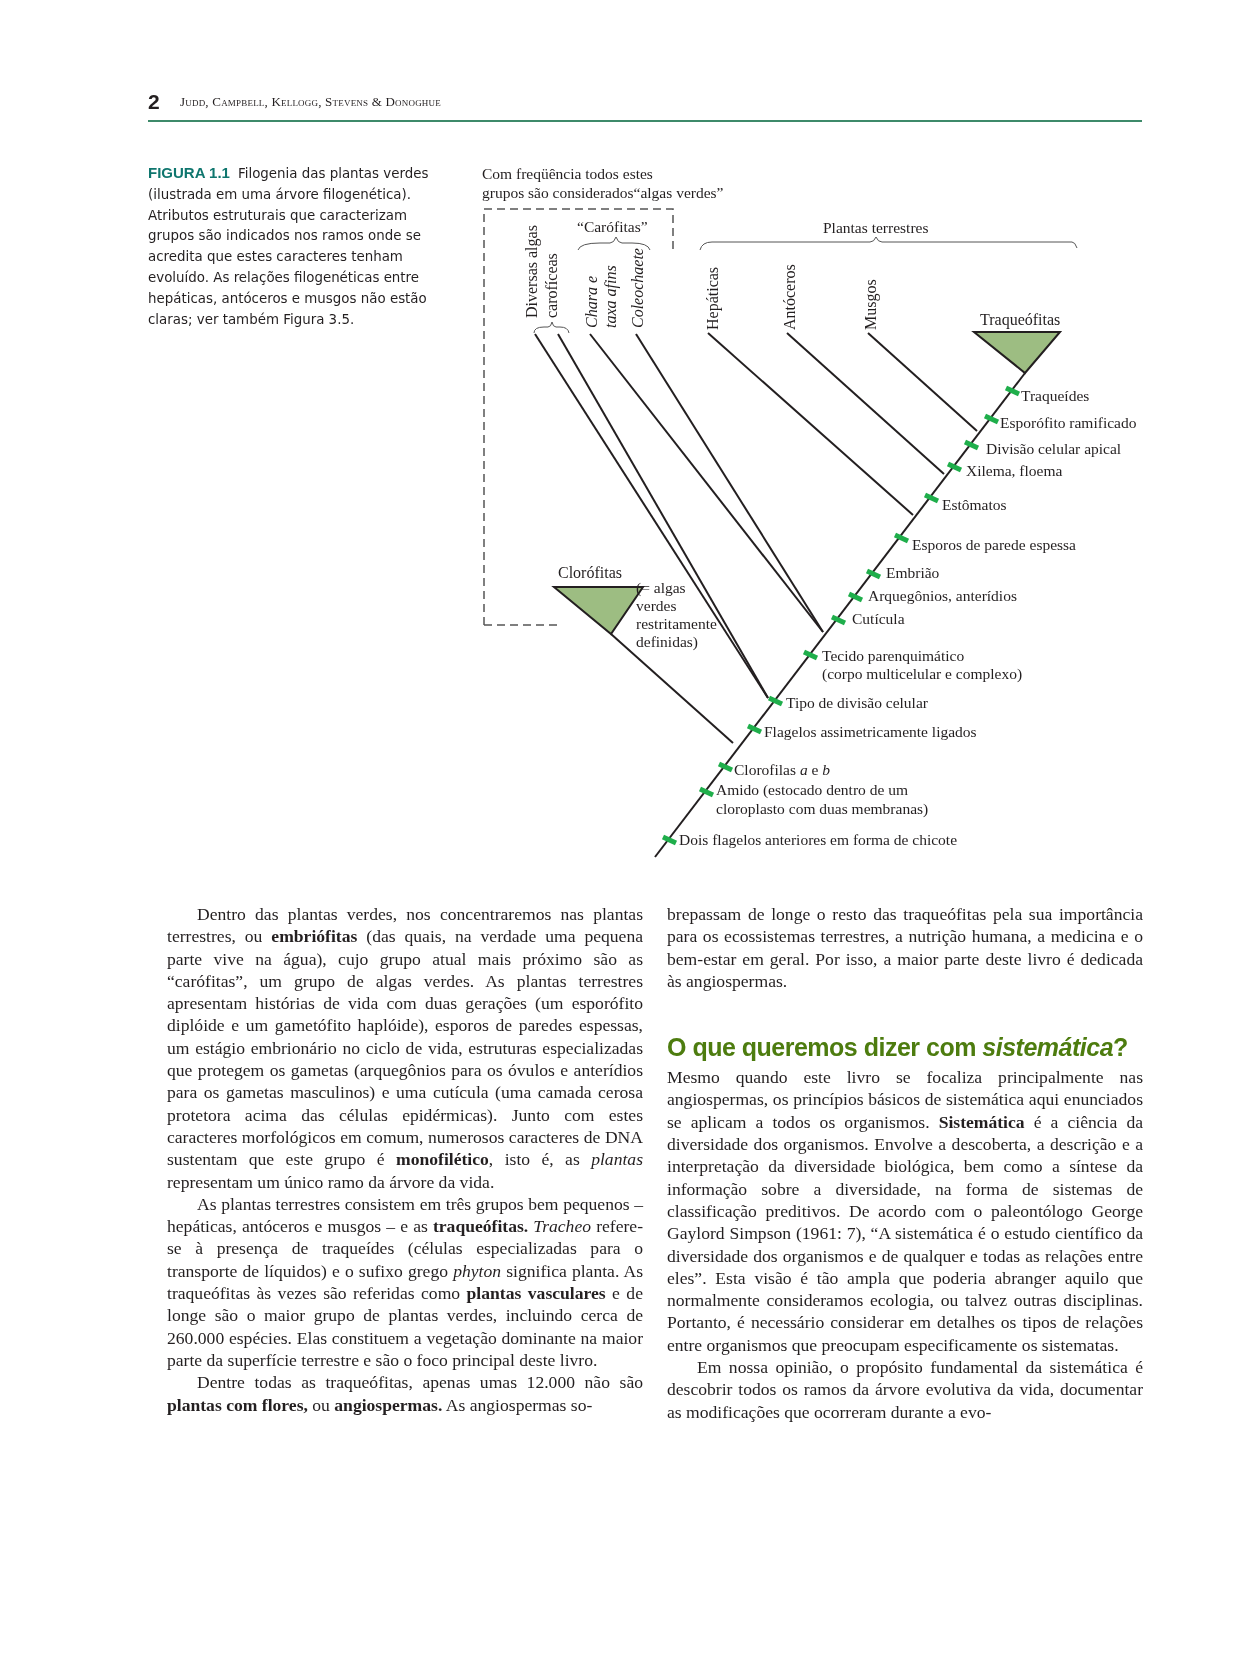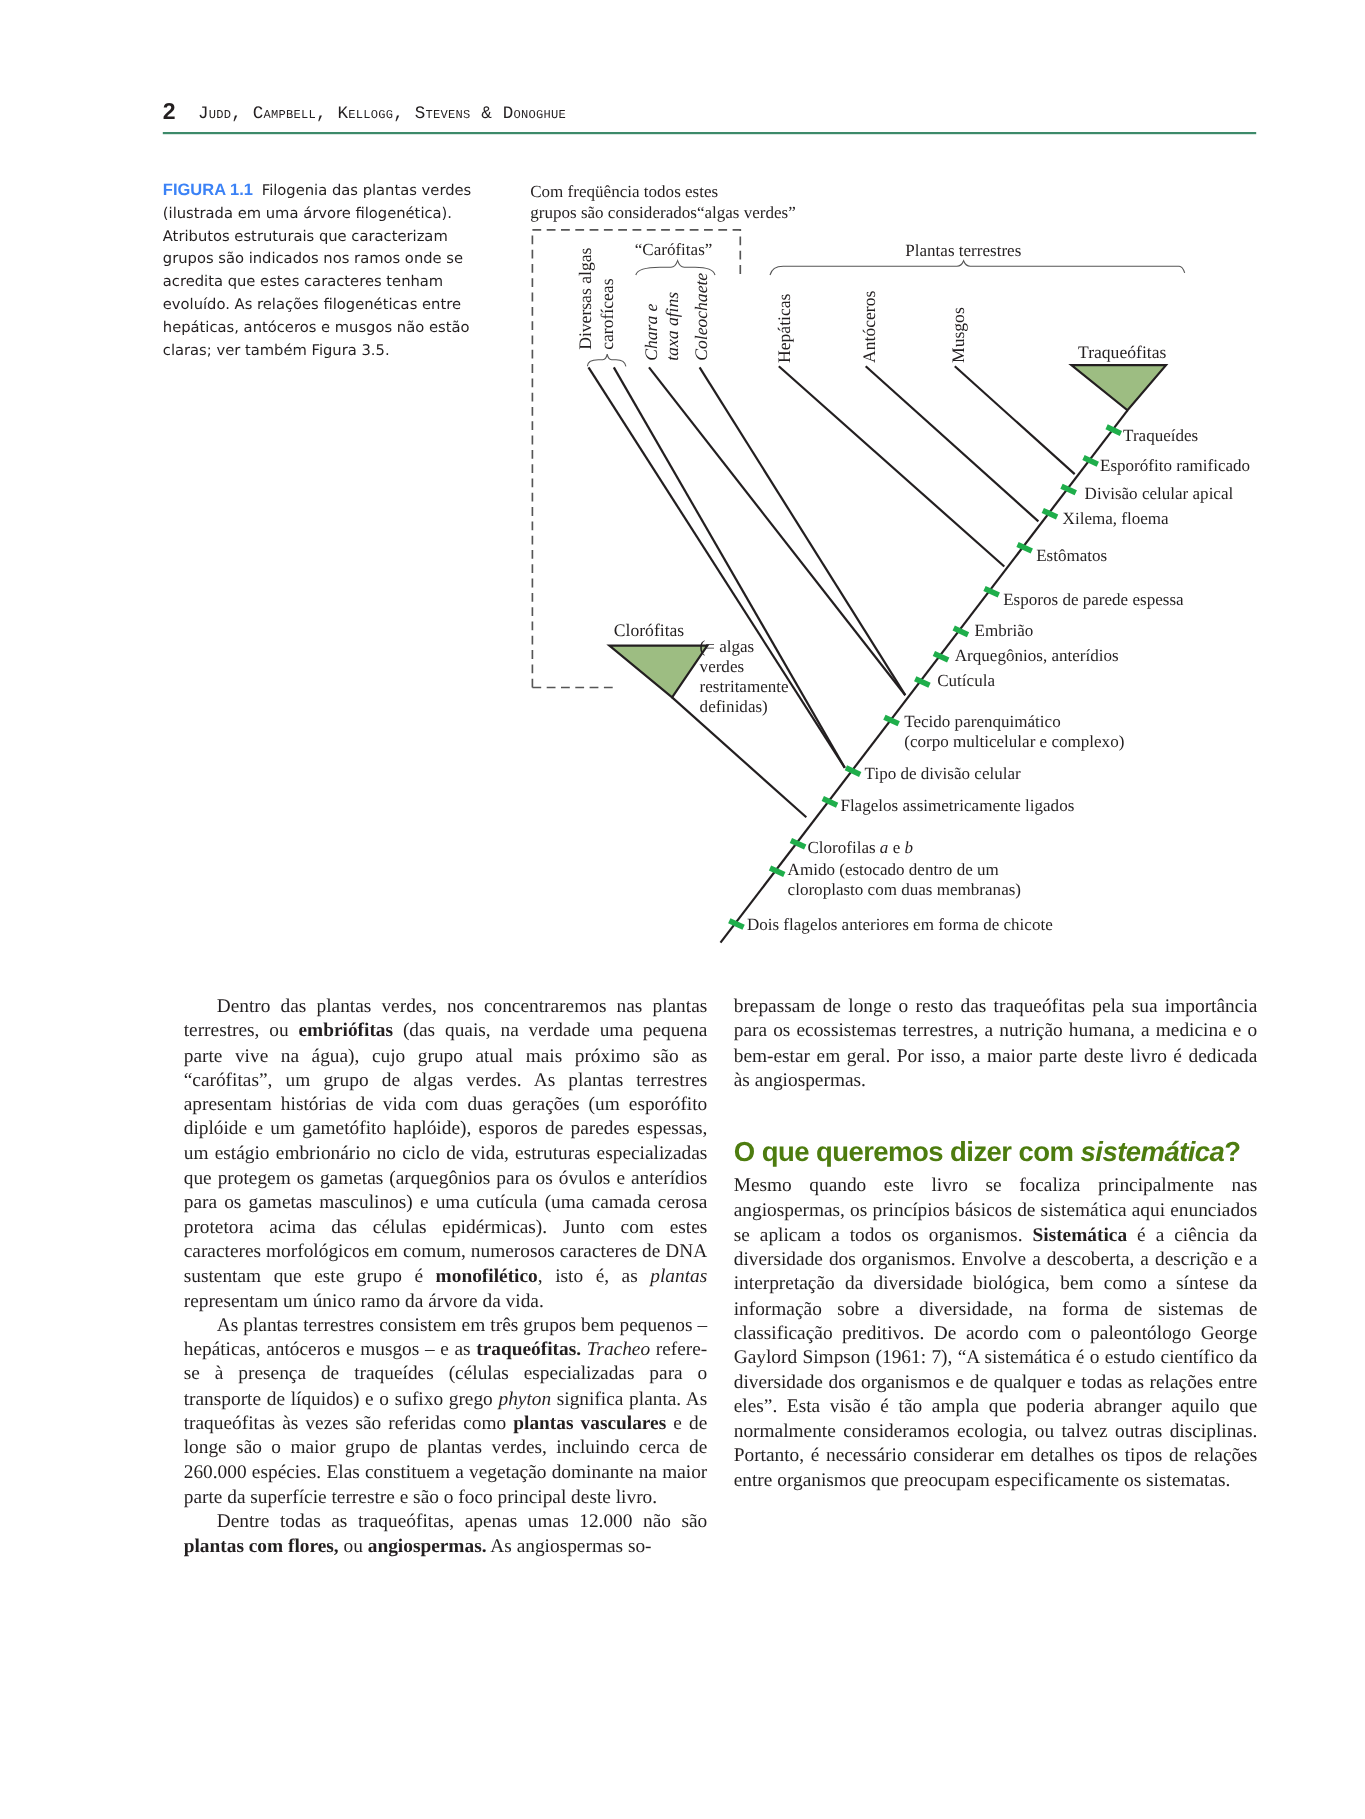--- a/index.html
+++ b/index.html
@@ -1,21 +1,21 @@
 <!DOCTYPE html>
 <html><head>
 <meta charset="utf-8">
 <style>
   html, body { margin:0; padding:0; background:#ffffff; }
   body { width:1241px; height:1654px; position:relative; overflow:hidden; color:#231f20; }
   #header { position:absolute; left:148px; top:88px; width:994px; height:32px; border-bottom:2px solid #3d8a6a; }
   #page-num { position:absolute; left:0; top:2px; font-family:"Liberation Sans", sans-serif; font-weight:bold; font-size:21px; }
-  #running-head { position:absolute; left:32px; top:6px; font-family:Liberation Mono, monospace; font-size:16px; font-variant:small-caps; letter-spacing:0.2px; }
+  #running-head { position:absolute; left:32px; top:6px; font-family:Liberation Serif, serif; font-size:13px; font-variant:small-caps; letter-spacing:0.2px; }
   #caption { position:absolute; left:148px; top:163px; width:300px; font-family:"DejaVu Sans", sans-serif; font-size:13.4px; line-height:20.8px; text-align:left; }
-  #caption .fig-label { color:#3b82f6; font-weight:bold; font-family:"Liberation Sans", sans-serif; font-size:15px; margin-right:8px; }
+  #caption .fig-label { color:#0f766e; font-weight:bold; font-family:"Liberation Sans", sans-serif; font-size:15px; margin-right:8px; }
   #figure { position:absolute; left:0; top:0; width:1241px; height:860px; }
   .col { position:absolute; top:903px; width:476px; font-family:"Liberation Serif", serif; font-size:17.6px; line-height:22.3px; text-align:justify; }
   #col-left { left:167px; }
   #col-right { left:667px; }
   .col p { margin:0; text-indent:30px; }
   .col p.noindent { text-indent:0; }
   #section-heading { font-family:"Liberation Sans", sans-serif; font-weight:bold; color:#4d7c0f; font-size:25px; line-height:30px; margin:40px 0 4px 0; letter-spacing:-0.5px; }
   #section-heading i { font-style:italic; }
   svg text { font-family:"Liberation Serif", serif; fill:#231f20; }
 </style>
@@ -115,13 +115,14 @@
 <div id="col-left" class="col">
   <p><span>Dentro das plantas verdes, nos concentraremos nas plantas terrestres, ou </span><b>embriófitas</b><span> (das quais, na verdade uma pequena parte vive na água), cujo grupo atual mais próximo são as “carófitas”, um grupo de algas verdes. As plantas terrestres apresentam histórias de vida com duas gerações (um esporófito diplóide e um gametófito haplóide), esporos de paredes espessas, um estágio embrionário no ciclo de vida, estruturas especializadas que protegem os gametas (arquegônios para os óvulos e anterídios para os gametas masculinos) e uma cutícula (uma camada cerosa protetora acima das células epidérmicas). Junto com estes caracteres morfológicos em comum, numerosos caracteres de DNA sustentam que este grupo é </span><b>monofilético</b><span>, isto é, as </span><i>plantas</i><span> representam um único ramo da árvore da vida.</span></p>
   <p><span>As plantas terrestres consistem em três grupos bem pequenos – hepáticas, antóceros e musgos – e as </span><b>traqueófitas.</b><span> </span><i>Tracheo</i><span> refere-se à presença de traqueídes (células especializadas para o transporte de líquidos) e o sufixo grego </span><i>phyton</i><span> significa planta. As traqueófitas às vezes são referidas como </span><b>plantas vasculares</b><span> e de longe são o maior grupo de plantas verdes, incluindo cerca de 260.000 espécies. Elas constituem a vegetação dominante na maior parte da superfície terrestre e são o foco principal deste livro.</span></p>
   <p><span>Dentre todas as traqueófitas, apenas umas 12.000 não são </span><b>plantas com flores,</b><span> ou </span><b>angiospermas.</b><span> As angiospermas so-</span></p>
 </div>
 
 <div id="col-right" class="col">
   <p class="noindent">brepassam de longe o resto das traqueófitas pela sua importância para os ecossistemas terrestres, a nutrição humana, a medicina e o bem-estar em geral. Por isso, a maior parte deste livro é dedicada às angiospermas.</p>
   <h2 id="section-heading"><span>O que queremos dizer com </span><i>sistemática</i><span>?</span></h2>
   <p class="noindent"><span>Mesmo quando este livro se focaliza principalmente nas angiospermas, os princípios básicos de sistemática aqui enunciados se aplicam a todos os organismos. </span><b>Sistemática</b><span> é a ciência da diversidade dos organismos. Envolve a descoberta, a descrição e a interpretação da diversidade biológica, bem como a síntese da informação sobre a diversidade, na forma de sistemas de classificação preditivos. De acordo com o paleontólogo George Gaylord Simpson (1961: 7), “A sistemática é o estudo científico da diversidade dos organismos e de qualquer e todas as relações entre eles”. Esta visão é tão ampla que poderia abranger aquilo que normalmente consideramos ecologia, ou talvez outras disciplinas. Portanto, é necessário considerar em detalhes os tipos de relações entre organismos que preocupam especificamente os sistematas.</span></p>
+  <p>Em nossa opinião, o propósito fundamental da sistemática é descobrir todos os ramos da árvore evolutiva da vida, documentar as modificações que ocorreram durante a evo-</p>
 </div>
 
 </body></html>

